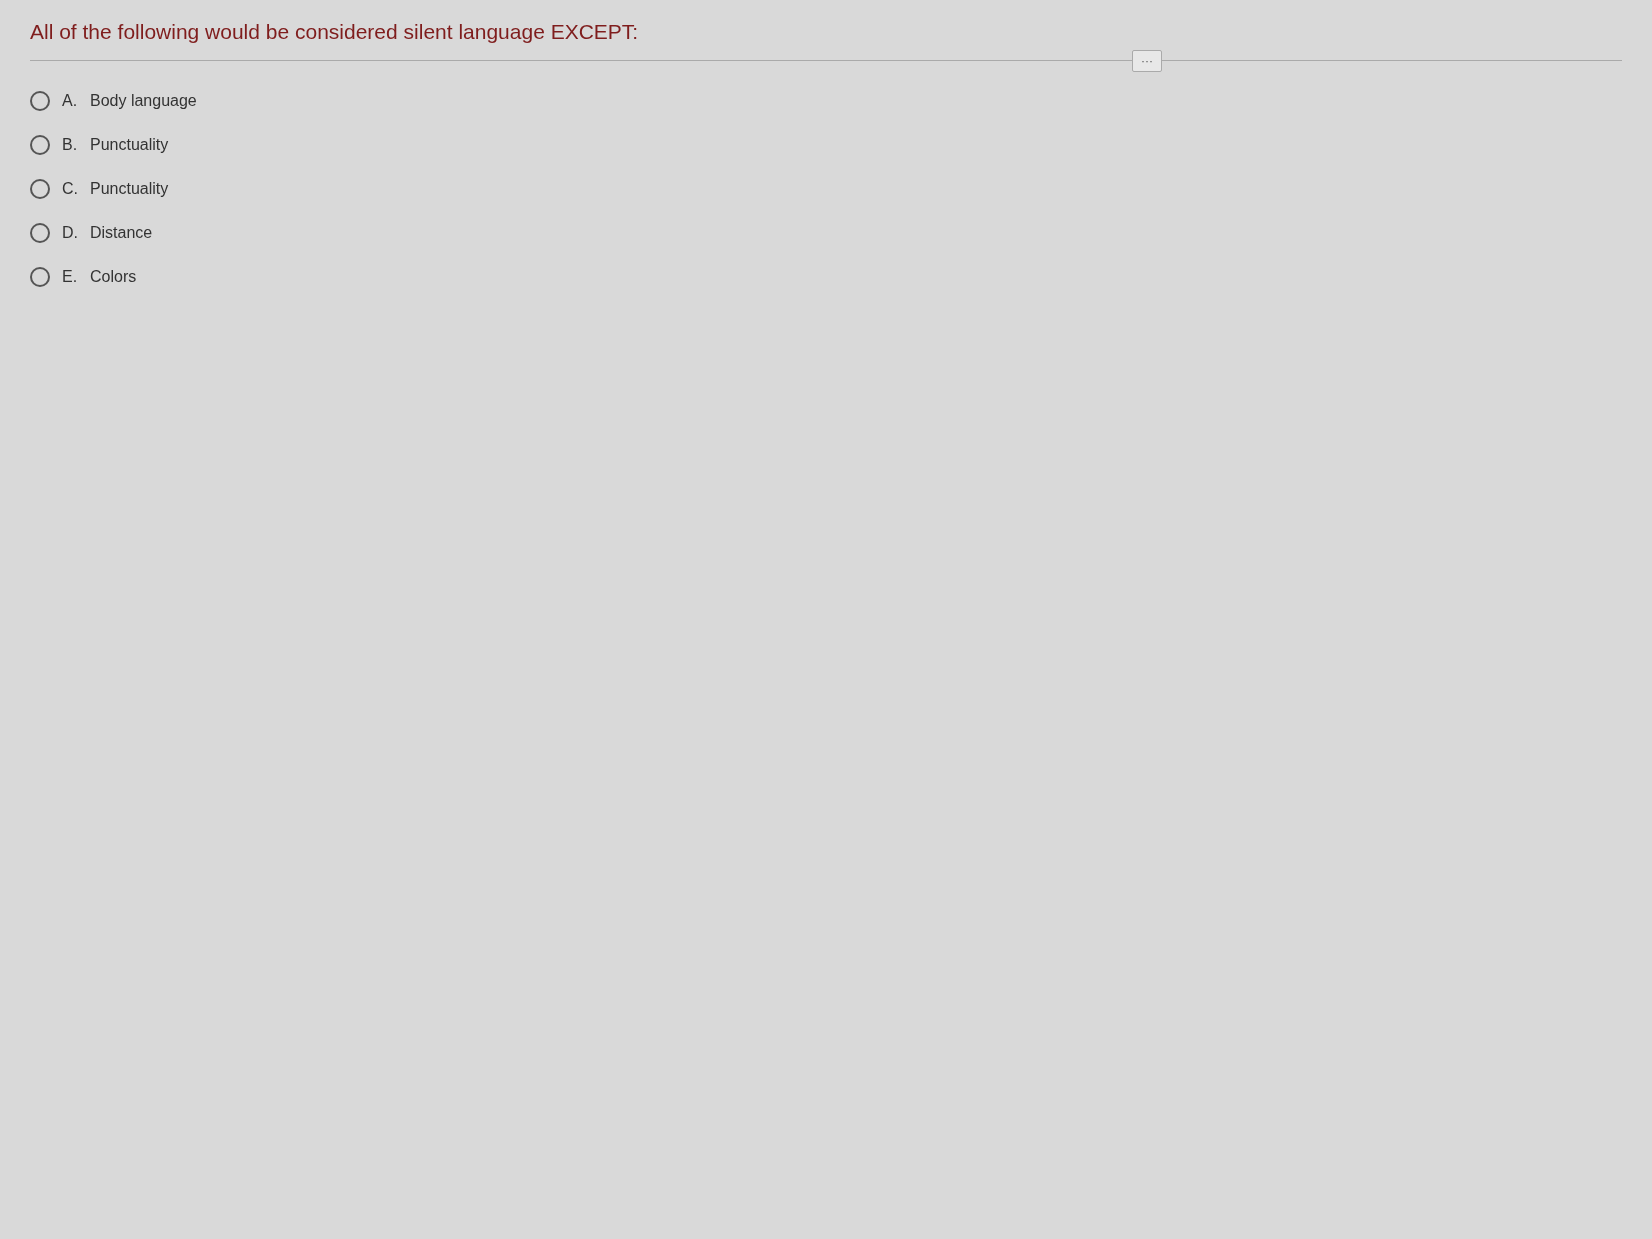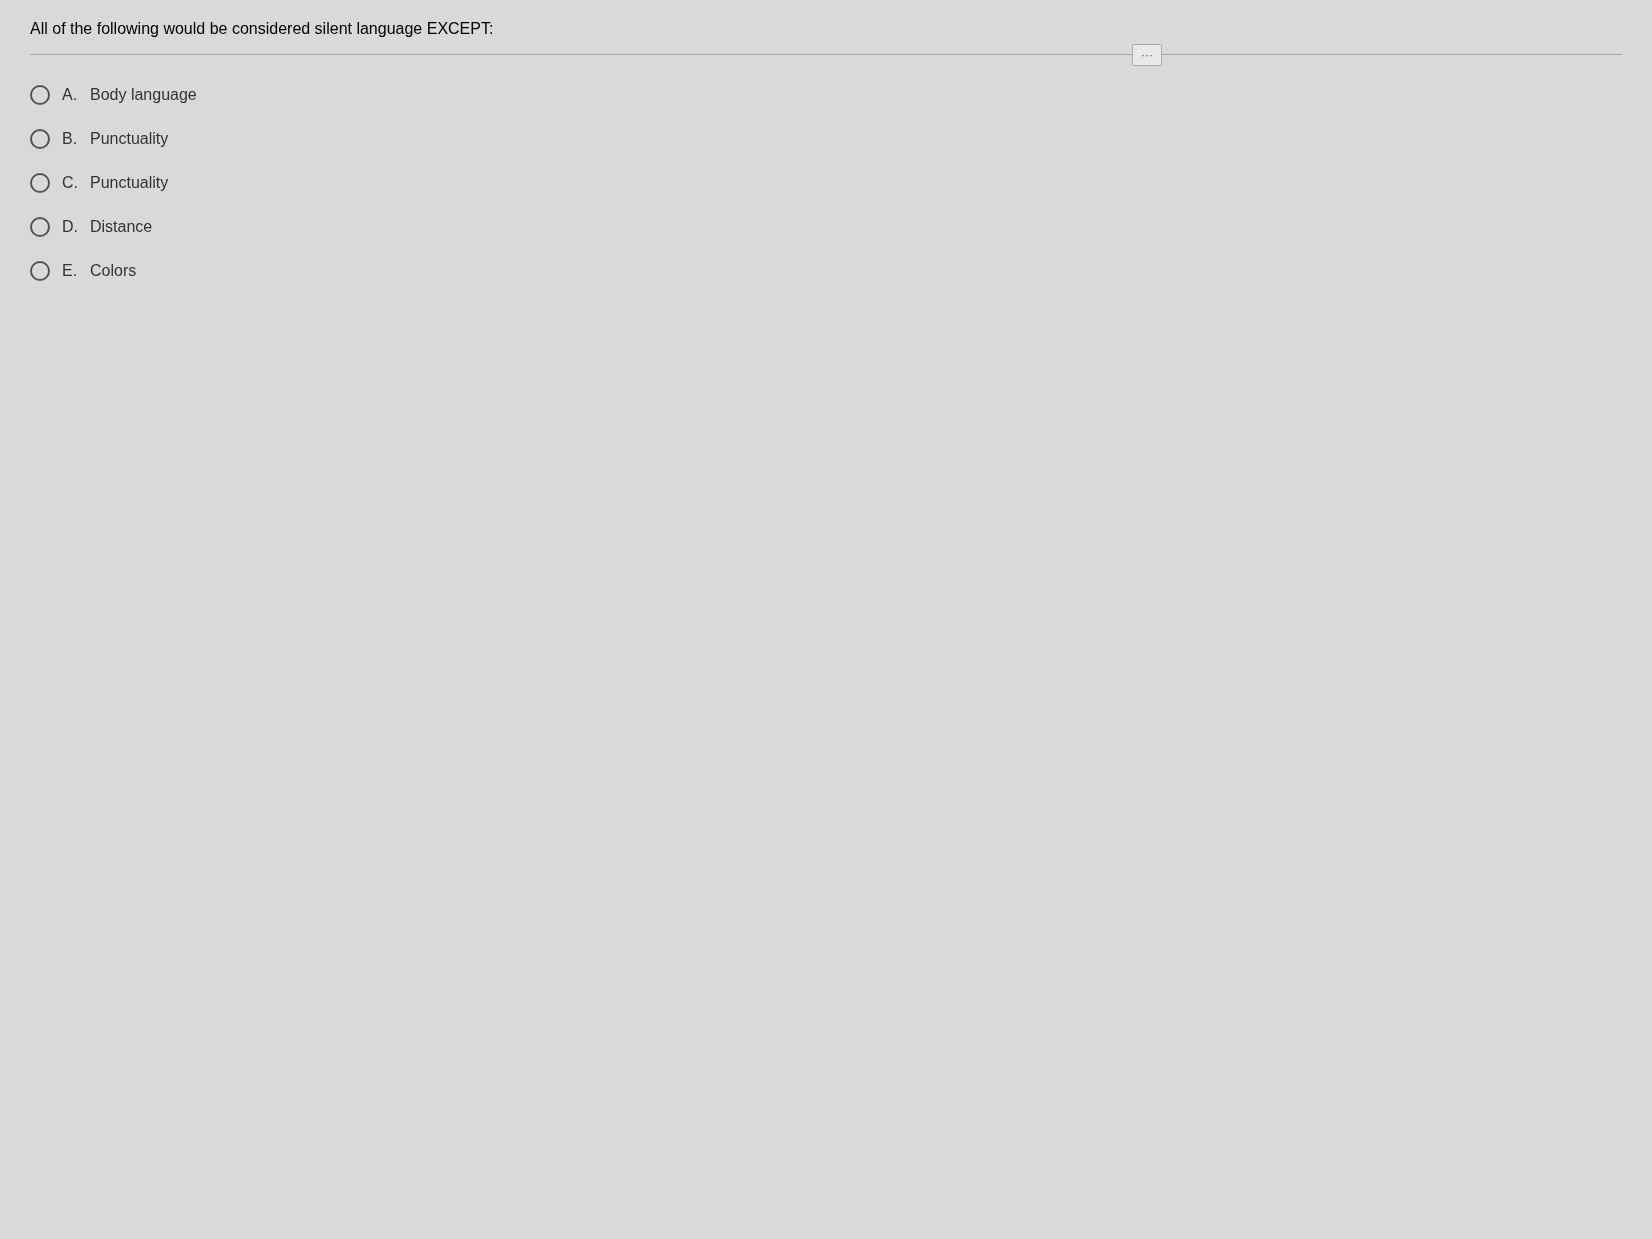--- a/index.html
+++ b/index.html
@@ -18,22 +18,22 @@
 
     .page-container {
       width: 100%;
       min-height: 1239px;
       background-color: #d9d9d9;
       padding: 20px 30px;
       position: relative;
     }
 
     .question-text {
-      font-size: 16px;
-      color: #000000;
+      font-size: 21px;
+      color: #7f1d1d;
       margin-bottom: 16px;
       font-weight: normal;
     }
 
     .divider {
       width: 100%;
       height: 1px;
       background-color: #aaa;
       margin-bottom: 30px;
       position: relative;

